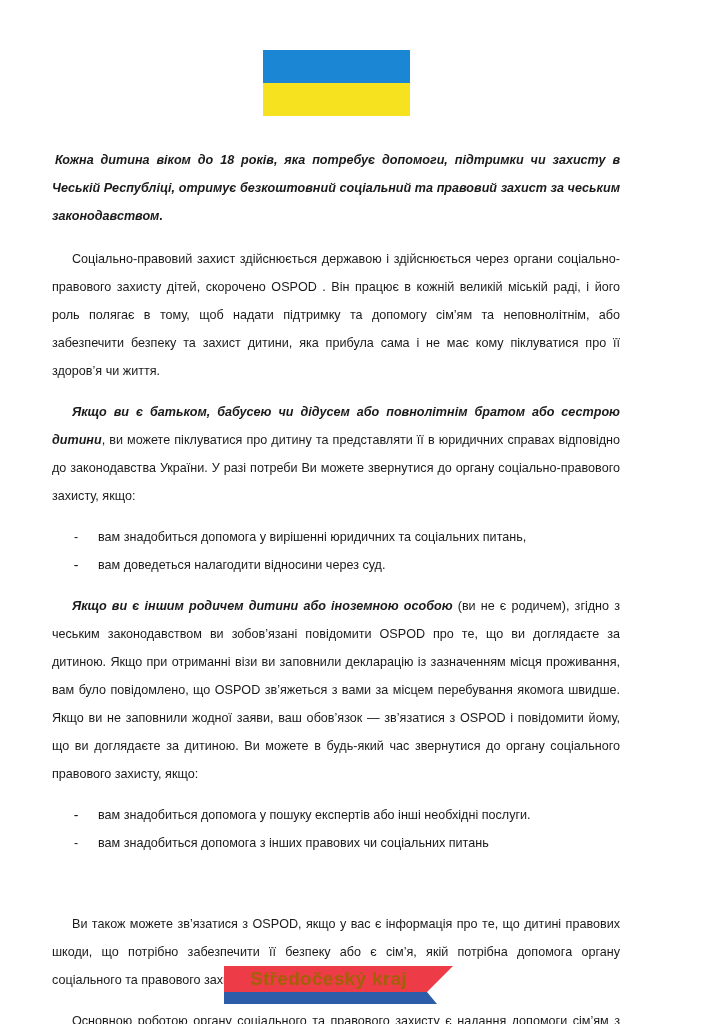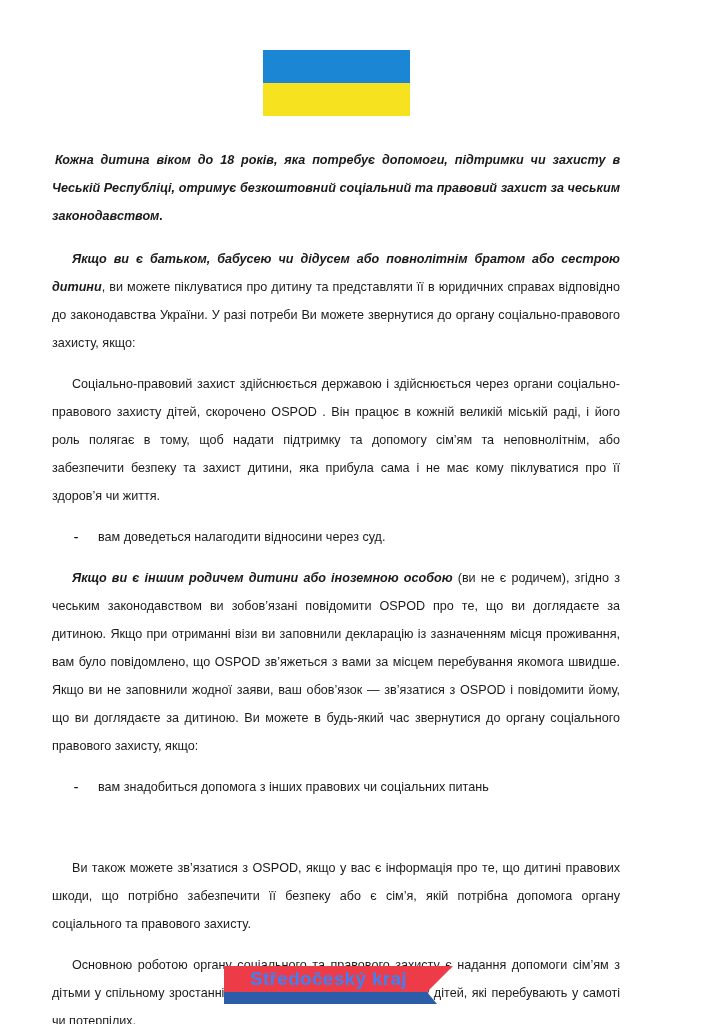--- a/index.html
+++ b/index.html
@@ -15,51 +15,51 @@
     .intro { font-weight: bold; font-style: italic; text-indent: 3px; margin-bottom: 15px; }
     .bi { font-weight: bold; font-style: italic; }
     ul.dash { list-style: none; margin: 0 0 13px 0; padding: 0; }
     ul.dash li { position: relative; padding-left: 46px; margin: 0; text-align: left; }
     ul.dash li .bullet { position: absolute; left: 22px; top: 0; }
     .gap { height: 40px; }
     .short { text-indent: 20px; margin: 0 0 13px 0; }
     .logo { position: absolute; left: 224px; top: 966px; width: 230px; height: 38px; }
     .logo svg { display: block; }
     .logo-text { position: absolute; left: 26px; top: 0px; height: 38px; line-height: 26px;
-      color: #3b82f6; font-weight: bold; font-size: 19px; letter-spacing: 0.3px; }
+      color: #a16207; font-weight: bold; font-size: 19px; letter-spacing: 0.3px; }
   </style>
 </head>
 <body>
 
 <div class="page">
 
   <div class="flag">
     <div class="flag-blue"></div>
     <div class="flag-yellow"></div>
   </div>
 
   <div class="content">
 
     <p class="p intro">Кожна дитина віком до 18 років, яка потребує допомоги, підтримки чи захисту в Чеській Республіці, отримує безкоштовний соціальний та правовий захист за чеським законодавством.</p>
 
+    <p class="p indent">Соціально-правовий захист здійснюється державою і здійснюється через органи соціально-правового захисту дітей, скорочено OSPOD . Він працює в кожній великій міській раді, і його роль полягає в тому, щоб надати підтримку та допомогу сім’ям та неповнолітнім, або забезпечити безпеку та захист дитини, яка прибула сама і не має кому піклуватися про її здоров’я чи життя.</p>
+
     <p class="p indent"><span class="bi">Якщо ви є батьком, бабусею чи дідусем або повнолітнім братом або сестрою дитини</span><span>, ви можете піклуватися про дитину та представляти її в юридичних справах відповідно до законодавства України. У разі потреби Ви можете звернутися до органу соціально-правового захисту, якщо:</span></p>
 
-    <p class="p indent">Соціально-правовий захист здійснюється державою і здійснюється через органи соціально-правового захисту дітей, скорочено OSPOD . Він працює в кожній великій міській раді, і його роль полягає в тому, щоб надати підтримку та допомогу сім’ям та неповнолітнім, або забезпечити безпеку та захист дитини, яка прибула сама і не має кому піклуватися про її здоров’я чи життя.</p>
-
     <ul class="dash">
-      <li><span class="bullet">-</span></li>
+      <li><span class="bullet">-</span><span>вам знадобиться допомога у вирішенні юридичних та соціальних питань,</span></li>
       <li><span class="bullet">-</span></li>
       <li><span class="bullet">-</span><span>вам доведеться налагодити відносини через суд.</span></li>
     </ul>
 
     <p class="p indent"><span class="bi">Якщо ви є іншим родичем дитини або іноземною особою</span><span> (ви не є родичем), згідно з чеським законодавством ви зобов’язані повідомити OSPOD про те, що ви доглядаєте за дитиною. Якщо при отриманні візи ви заповнили декларацію із зазначенням місця проживання, вам було повідомлено, що OSPOD зв’яжеться з вами за місцем перебування якомога швидше. Якщо ви не заповнили жодної заяви, ваш обов’язок — зв’язатися з OSPOD і повідомити йому, що ви доглядаєте за дитиною. Ви можете в будь-який час звернутися до органу соціального правового захисту, якщо:</span></p>
 
     <ul class="dash">
       <li><span class="bullet">-</span></li>
-      <li><span class="bullet">-</span></li>
+      <li><span class="bullet">-</span><span>вам знадобиться допомога у пошуку експертів або інші необхідні послуги.</span></li>
       <li><span class="bullet">-</span><span>вам знадобиться допомога з інших правових чи соціальних питань</span></li>
     </ul>
 
     <div class="gap"></div>
 
     <p class="p indent">Ви також можете зв’язатися з OSPOD, якщо у вас є інформація про те, що дитині правових шкоди, що потрібно забезпечити її безпеку або є сім’я, якій потрібна допомога органу соціального та правового захисту.</p>
 
     <p class="p indent">Основною роботою органу соціального та правового захисту є надання допомоги сім’ям з дітьми у спільному зростанні, забезпечення безпеки та захисту дітей, які перебувають у самоті чи потерпілих.</p>
 
     <p class="short">OSPOD жодної пропонувати вам руку допомоги.</p>

